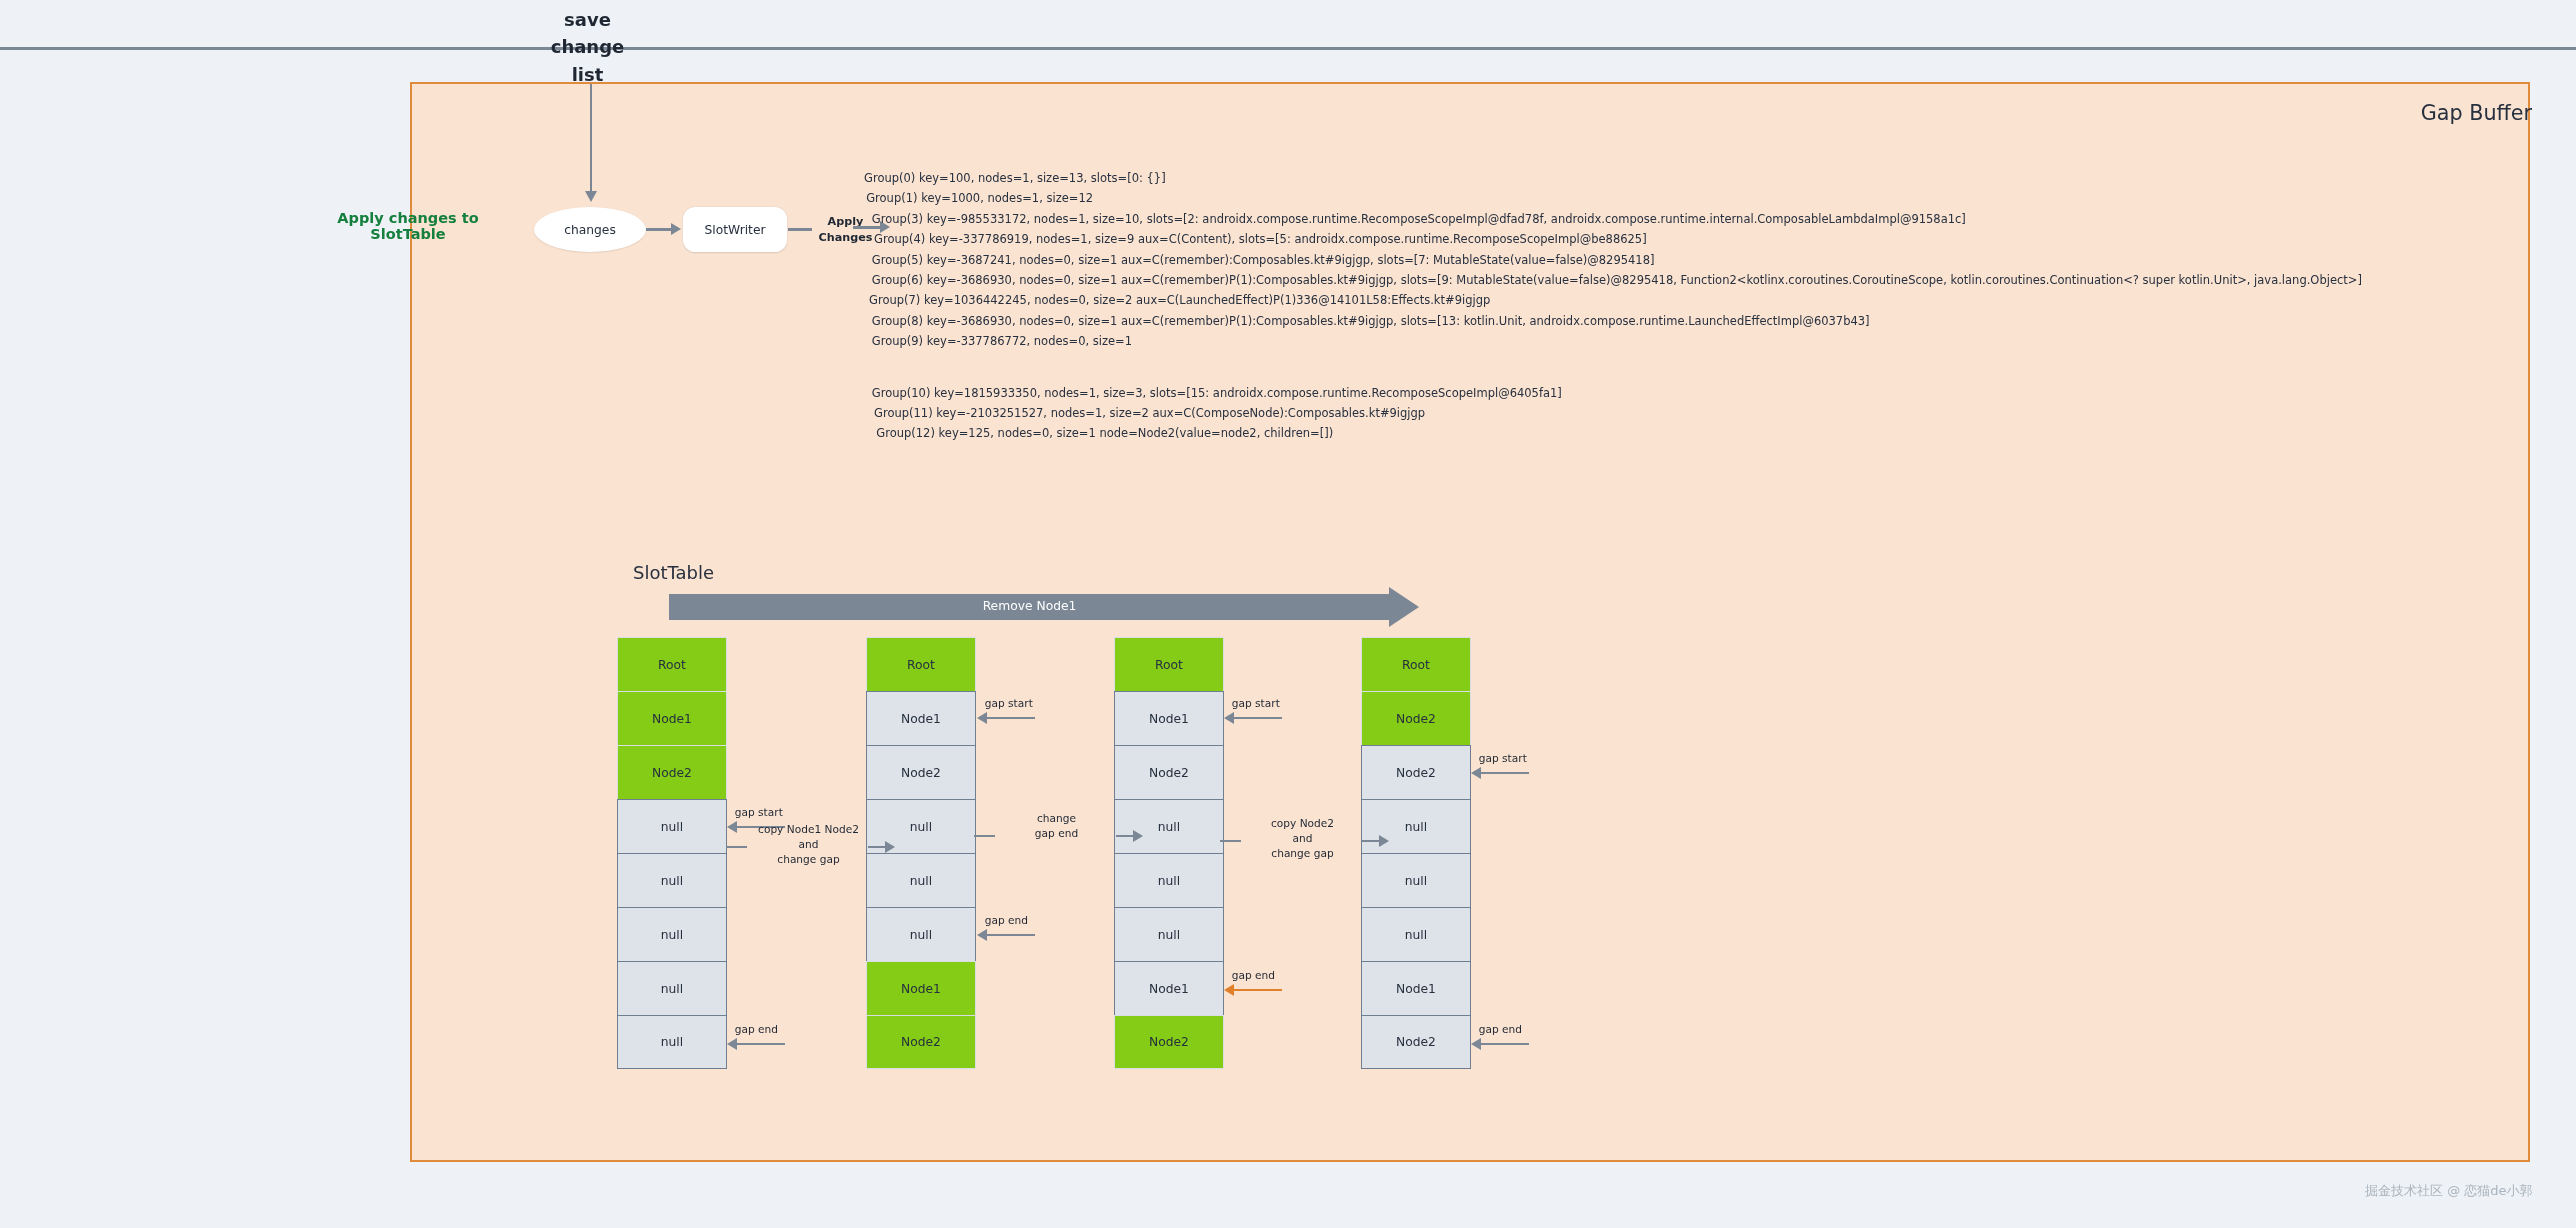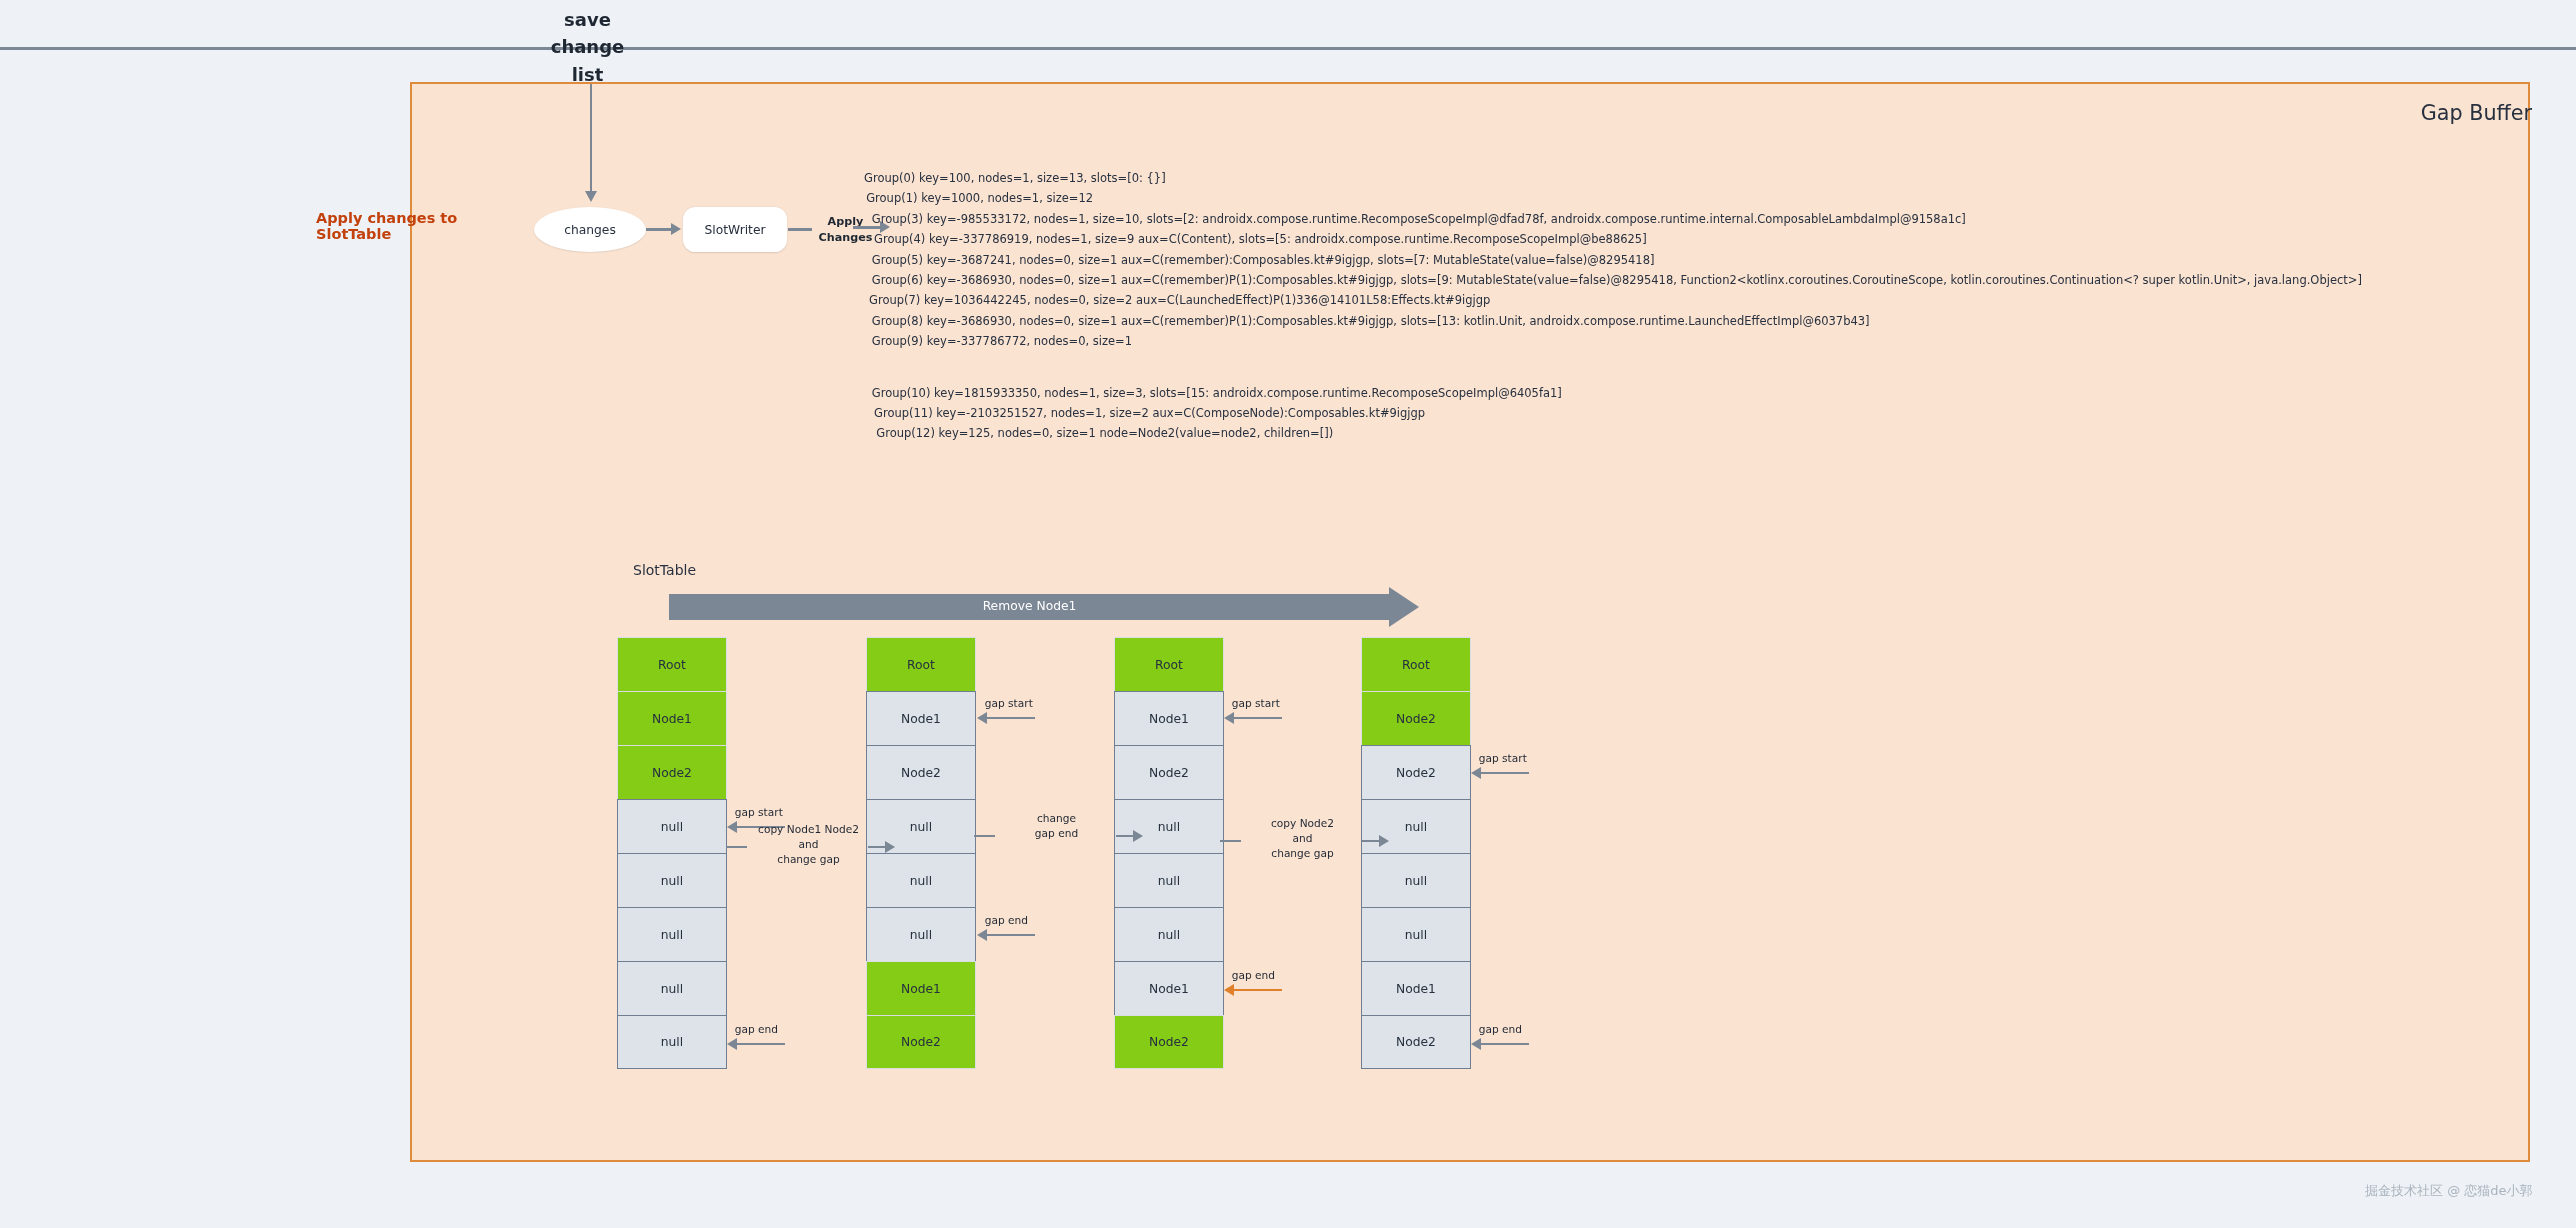--- a/index.html
+++ b/index.html
@@ -35,22 +35,22 @@
   }
   #gap-buffer-title{
     left:0;top:17px;width:2120px;
     text-align:right;
     font-size:20.7px;color:#27303f;
   }
 
   
   #apply-changes-label{
     left:316px;top:210px;width:184px;
-    text-align:left;
-    font-weight:bold;font-size:14.5px;color:#c2410c;
+    text-align:center;
+    font-weight:bold;font-size:14.5px;color:#15803d;
   }
 
   
   #save-arrow-line{
     left:590px;top:84px;width:2.2px;height:110px;
     background:#7b8794;
   }
   #save-arrow-head{
     left:585px;top:191px;width:0;height:0;
     border-left:6.1px solid transparent;
@@ -96,21 +96,21 @@
     left:864px;top:168px;width:1655px;
     font-size:11.5px;color:#27303f;
     line-height:20.4px;
     white-space:nowrap;
   }
   #group-list div{padding-left:0;}
 
   
   #slottable-title{
     left:633px;top:562px;
-    font-size:14px;color:#27303f;
+    font-size:18px;color:#27303f;
   }
 
   
   #remove-arrow{
     left:669px;top:594px;width:749px;height:26px;padding-left:15px;
   }
   #remove-arrow-body{
     left:0;top:0;width:721px;height:26px;background:#7b8794;
   }
   #remove-arrow-head{

